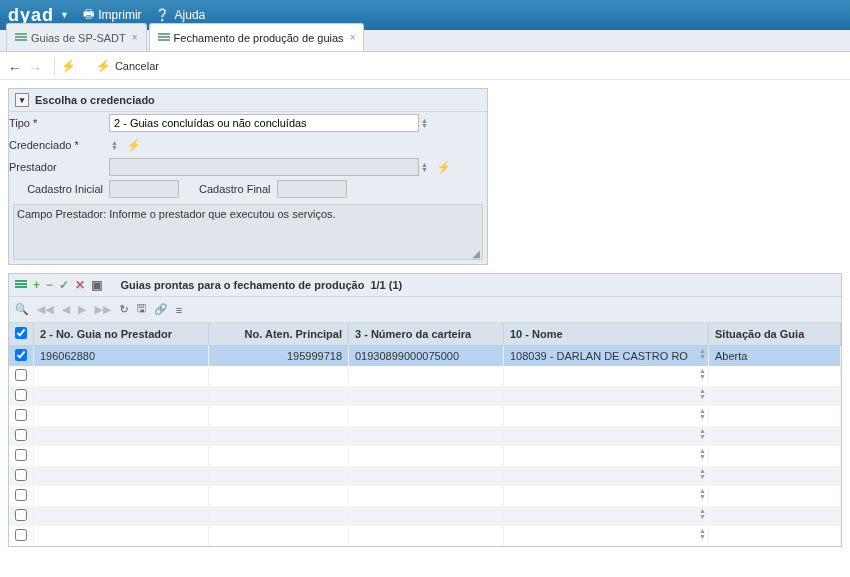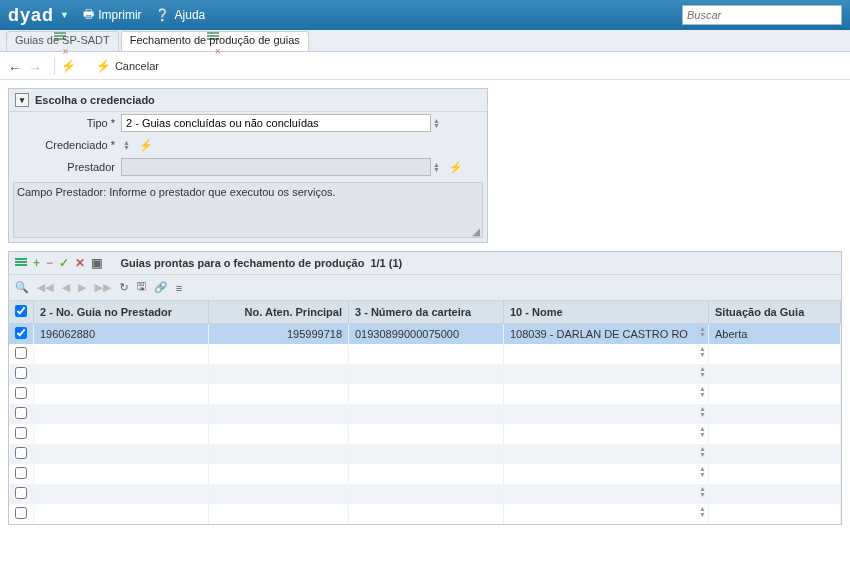--- a/index.html
+++ b/index.html
@@ -7,39 +7,39 @@
 
 .topbar { background: linear-gradient(#3a8bbd, #1e6fa6); height: 30px; display: flex; align-items: center; padding: 0 8px; color: #fff; }
 .logo { font-size: 18px; font-weight: bold; letter-spacing: 1px; font-family: "Arial Black", sans-serif; text-transform: lowercase; margin-right: 6px; }
 .topbar .tri { font-size: 9px; margin-right: 14px; color: #cfe; }
 .topbar .titem { display: flex; align-items: center; margin-right: 14px; cursor: pointer; font-size: 12px; }
 .topbar .titem .ico { margin-right: 4px; font-size: 12px; }
 .topbar .search { margin-left: auto; }
 .topbar .search input { width: 160px; height: 20px; border: 1px solid #9bc; padding: 2px 4px; font-size: 11px; font-style: italic; color: #888; background: #fff; }
 
 .tabs { background: #e8eef3; border-bottom: 1px solid #c5d0da; height: 22px; display: flex; align-items: flex-end; padding-left: 6px; }
-.tab { display: flex; align-items: center; height: 20px; padding: 0 8px; border: 1px solid #c5d0da; border-bottom: none; background: #e8eef3; margin-right: 2px; font-size: 11px; color: #555; border-radius: 3px 3px 0 0; flex-direction: column; }
+.tab { display: flex; align-items: center; height: 28px; padding: 0 8px; border: 1px solid #c5d0da; border-bottom: none; background: #e8eef3; margin-right: 2px; font-size: 11px; color: #555; border-radius: 3px 3px 0 0; }
 .tab.active { background: #fff; color: #222; font-weight: normal; }
 .tab .tico { width: 12px; height: 10px; margin-right: 4px; display: inline-block; }
 .tab .tico::before { content: ""; display: block; width: 12px; height: 2px; background: #7a8; box-shadow: 0 3px 0 #7a8, 0 6px 0 #7a8; }
 .tab .close { margin-left: 6px; color: #c77; font-size: 10px; cursor: pointer; }
 
 .actionrow { height: 28px; display: flex; align-items: center; padding: 0 8px; border-bottom: 1px solid #e0e0e0; }
 .actionrow .nav { color: #444; font-size: 14px; margin-right: 6px; cursor: pointer; }
 .actionrow .nav.dis { color: #bbb; }
 .actionrow .sep { width: 1px; height: 18px; background: #ddd; margin: 0 6px; }
 .actionrow .ab { display: flex; align-items: center; cursor: pointer; font-size: 11px; color: #333; margin-right: 16px; }
 .bolt { color: #e6a817; margin-right: 4px; font-size: 12px; }
 
 .panel { margin: 8px; border: 1px solid #bfcad4; width: 480px; background: #e7edf2; }
 .panel-h { background: #e7edf2; padding: 4px 6px; display: flex; align-items: center; font-weight: bold; font-size: 11px; border-bottom: 1px solid #cfd8e0; }
 .panel-h .collapse { width: 14px; height: 14px; border: 1px solid #888; display: inline-flex; align-items: center; justify-content: center; margin-right: 6px; font-size: 9px; cursor: pointer; background: #f5f5f5; }
 .panel-body { background: #e7edf2; padding: 0; }
 .frow { display: flex; align-items: center; height: 22px; }
-.flabel { width: 112px; text-align: right; padding-right: 6px; font-size: 11px; color: #333; }
+.flabel { width: 100px; text-align: left; padding-right: 6px; font-size: 11px; color: #333; }
 .finput { flex: 1; display: flex; align-items: center; }
 .finput input.txt { width: 310px; height: 18px; border: 1px solid #bbb; background: #fff; padding: 1px 4px; font-size: 11px; }
 .finput input.txt.gray { background: #dfe5ea; }
 .spinner { width: 12px; display: inline-flex; flex-direction: column; margin-left: 2px; }
 .spinner span { font-size: 7px; line-height: 5px; color: #888; cursor: pointer; }
 .boltbtn { color: #e6a817; margin-left: 4px; font-size: 11px; cursor: pointer; }
 .frow2 { display: flex; align-items: center; height: 22px; }
 .cad-lbl { width: 100px; text-align: right; padding-right: 6px; font-size: 11px; }
 .cad-in { width: 70px; height: 18px; border: 1px solid #bbb; background: #dfe5ea; margin-right: 20px; }
 .cad-lbl2 { font-size: 11px; margin-right: 6px; }
@@ -84,23 +84,20 @@
   <span class="logo">dyad</span>
   <span class="tri">▼</span>
   <div class="titem">
     <span class="ico">🖶</span>
     <span>Imprimir</span>
   </div>
   <div class="titem">
     <span class="ico">❔</span>
     <span>Ajuda</span>
   </div>
-  <div class="search">
-    <input type="text" placeholder="Buscar" style="">
-  </div>
 </div>
 
 <div class="tabs">
   <div class="tab">
     <span class="tico"></span>
     <span>Guias de SP-SADT</span>
     <span class="close">×</span>
   </div>
   <div class="tab active">
     <span class="tico"></span>
@@ -151,20 +148,26 @@
     <div class="frow">
       <div class="flabel">Prestador</div>
       <div class="finput">
         <input class="txt gray" type="text" value="" style="">
         <span class="spinner">
             <span>▲</span>
             <span>▼</span>
           </span>
         <span class="boltbtn">⚡</span>
       </div>
+    </div>
+    <div class="frow2">
+      <div class="cad-lbl">Cadastro Inicial</div>
+      <input class="cad-in" type="text" value="" style="">
+      <div class="cad-lbl2">Cadastro Final</div>
+      <input class="cad-in" type="text" value="" style="">
     </div>
     <div class="helpbox">
       <span>Campo Prestador: Informe o prestador que executou os serviços.</span>
       <span class="resize">◢</span>
     </div>
   </div>
 </div>
 
 <div class="gridsec">
   <div class="grid-tb1">

